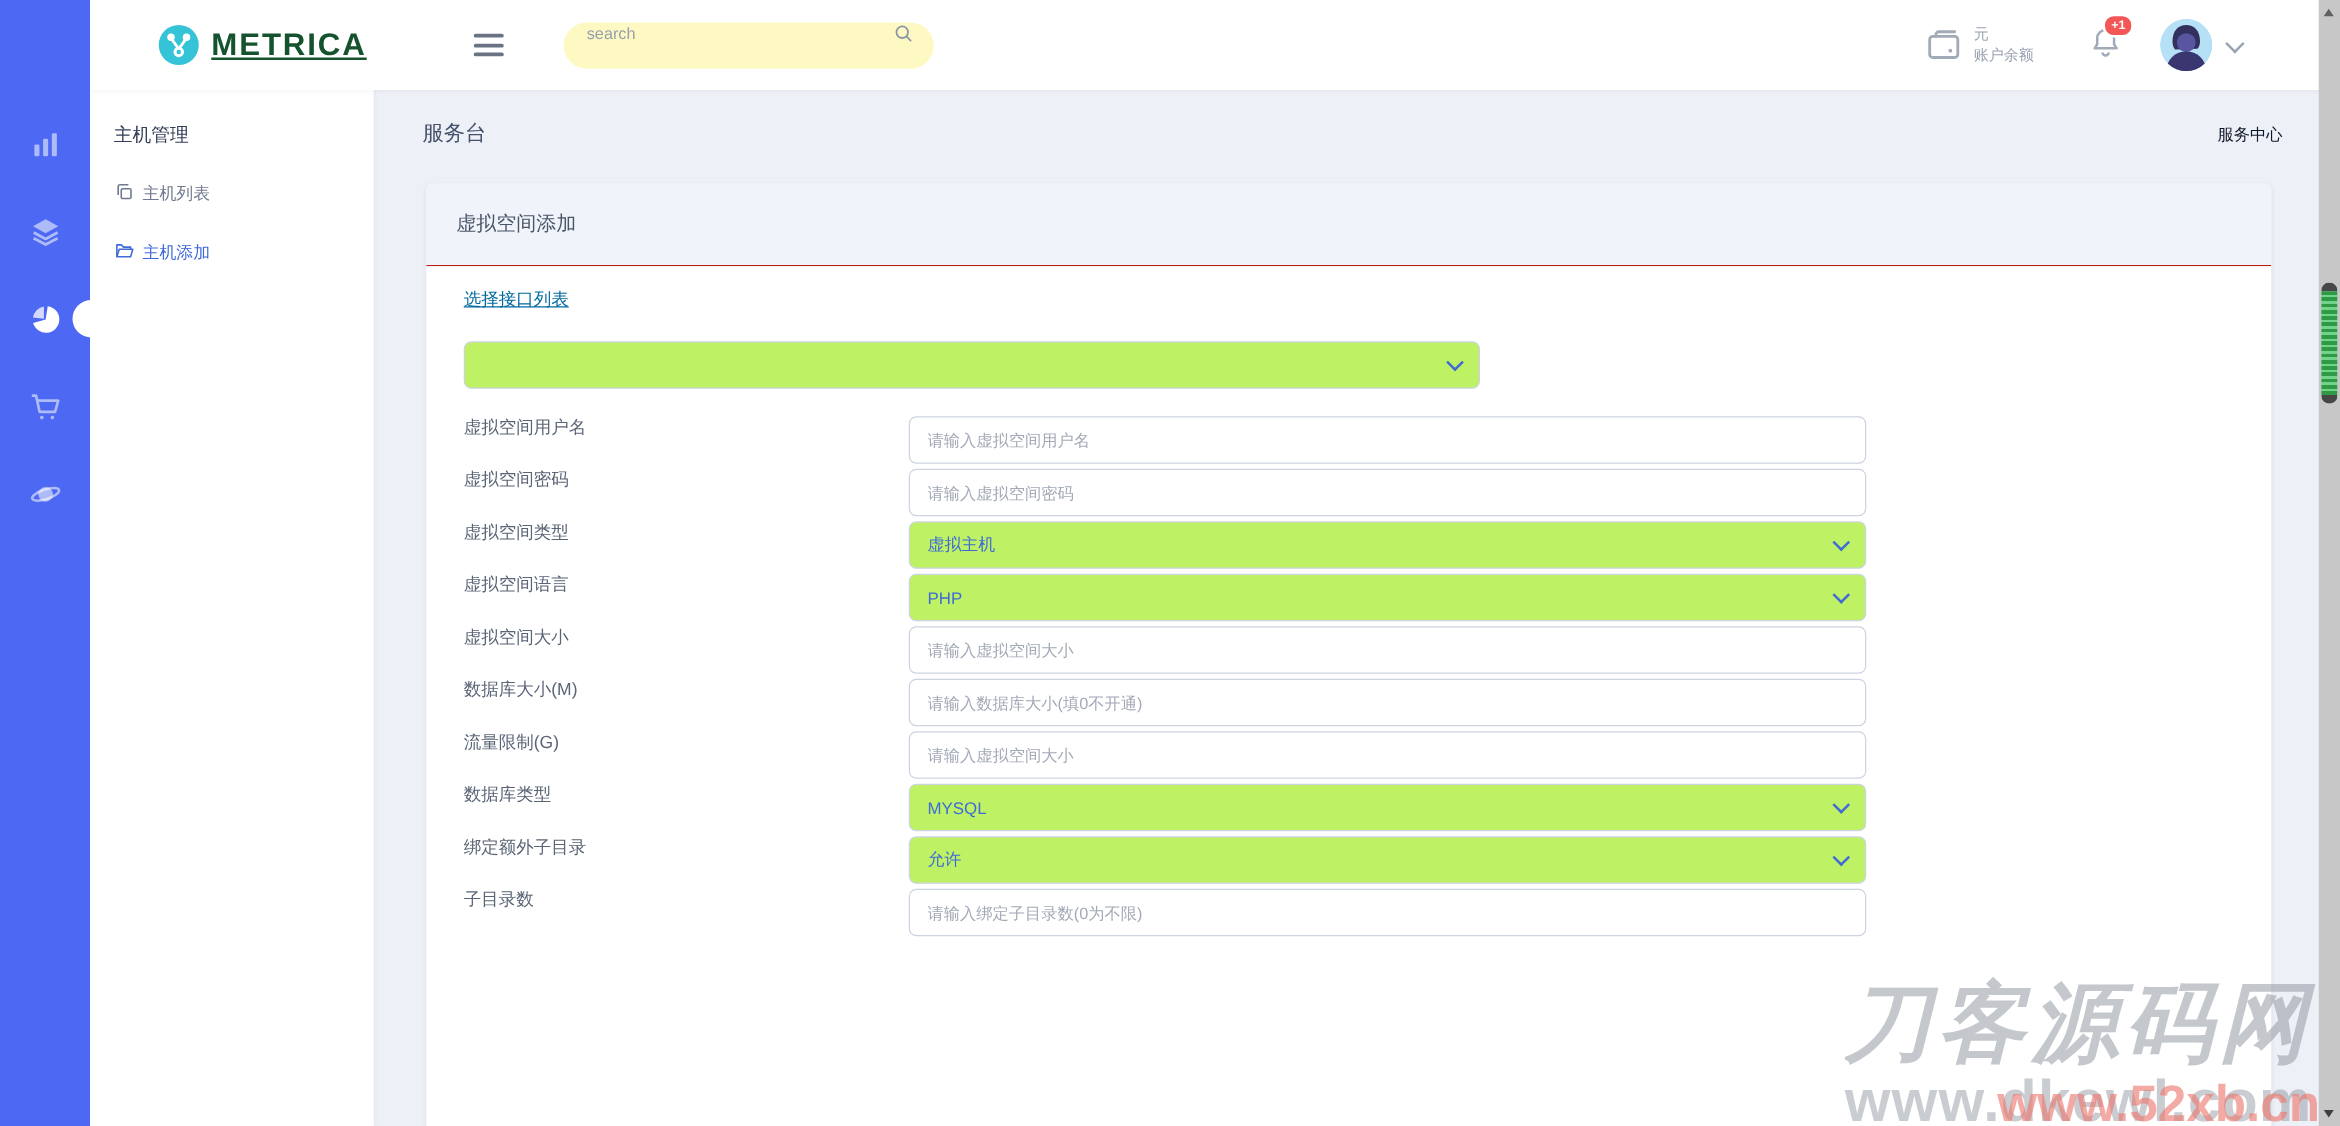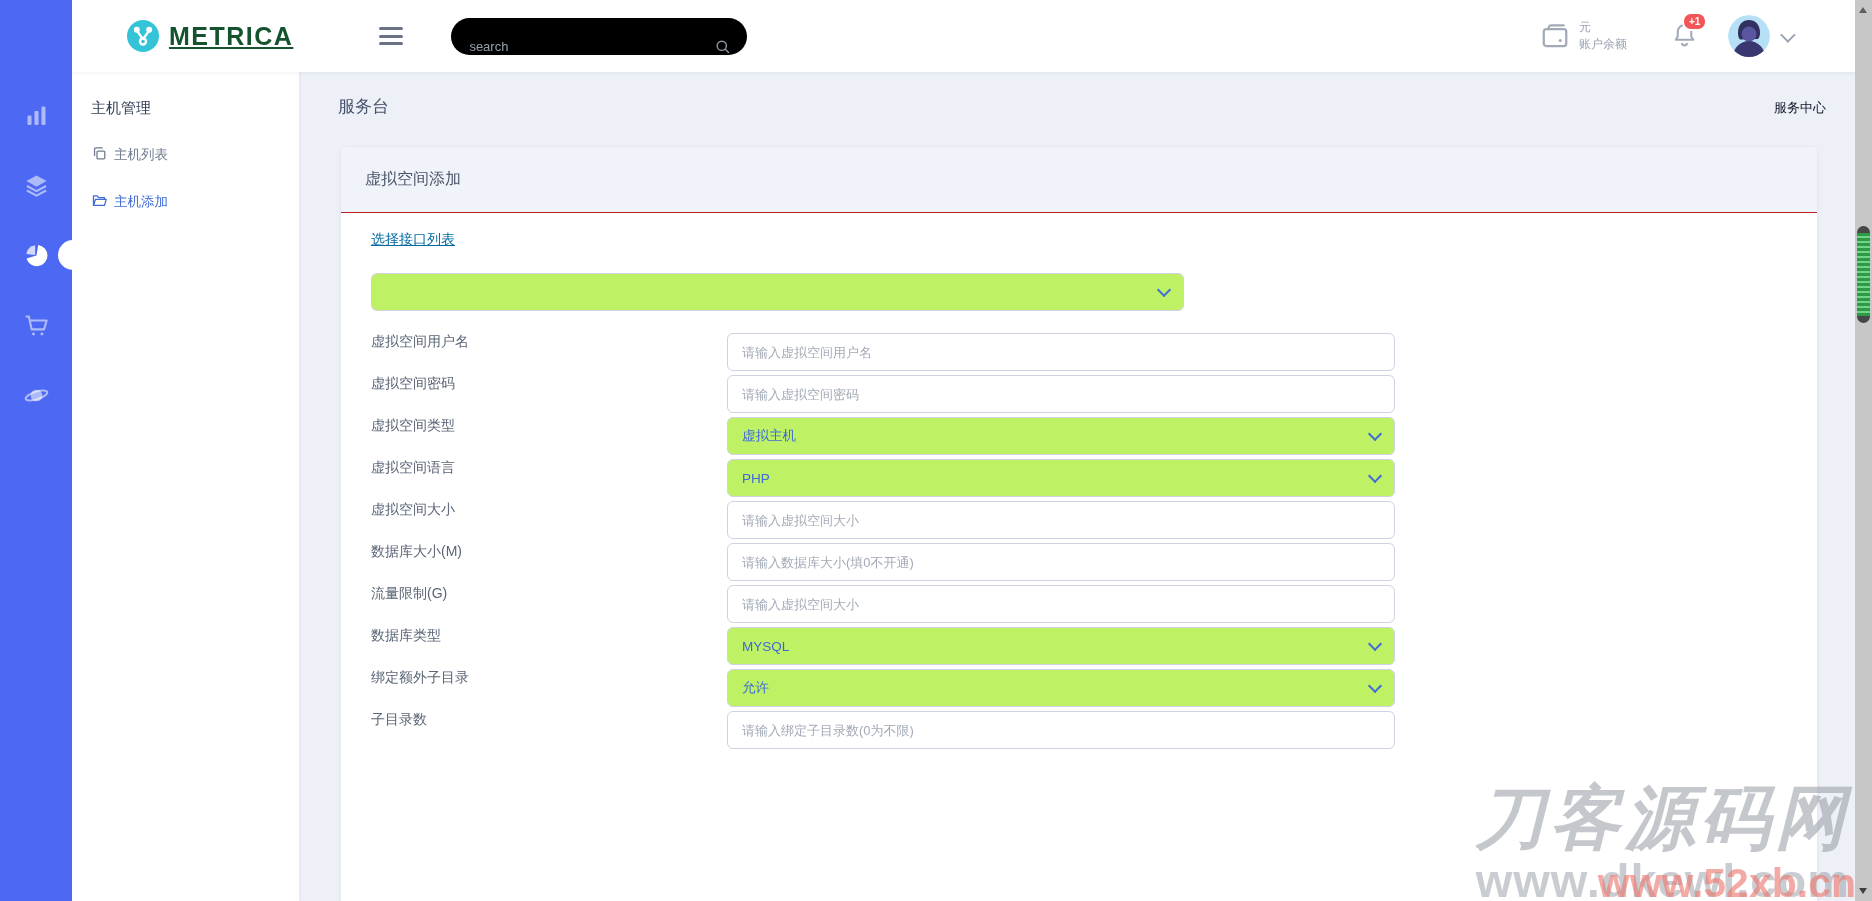--- a/index.html
+++ b/index.html
@@ -17,22 +17,22 @@
               background:#ffffff;z-index:31;}
 
   
   .topbar{position:absolute;left:72px;top:0;right:0;height:72px;background:#ffffff;
           box-shadow:0 1px 4px rgba(40,50,90,.07);z-index:10;display:flex;align-items:center;}
   .brand{margin-left:54px;display:flex;align-items:center;gap:9px;}
   .brand-name{font-size:25px;font-weight:700;color:#14532d;letter-spacing:1.5px;text-decoration:underline;}
   .hamburger{margin-left:86px;width:24px;height:18px;display:flex;flex-direction:column;
              justify-content:space-between;background:none;border:none;cursor:pointer;padding:0;}
   .hamburger span{display:block;height:3px;border-radius:2px;background:#6a7383;}
-  .search{margin-left:48px;width:296px;height:37px;background:#000000;border-radius:19px;
-          display:flex;align-items:flex-end;padding:0 16px;box-sizing:border-box;}
+  .search{margin-left:48px;width:296px;height:37px;background:#fef9c3;border-radius:19px;
+          display:flex;align-items:flex-start;padding:0 16px;box-sizing:border-box;}
   .search input{flex:1;border:none;background:transparent;outline:none;font-size:13px;color:#5a6474;}
   .search input::placeholder{color:#97a0ad;}
   .search svg{width:17px;height:17px;color:#8d96a5;}
   .topbar-right{margin-left:auto;margin-right:80px;display:flex;align-items:center;}
   .balance{display:flex;align-items:center;gap:9px;color:#a2aab8;}
   .balance svg{width:30px;height:30px;}
   .balance-text{font-size:12px;line-height:1.4;color:#9aa3b2;}
   .bell-wrap{position:relative;margin-left:44px;color:#a2aab8;cursor:pointer;}
   .bell-wrap svg{width:27px;height:27px;}
   .badge{position:absolute;top:-9px;left:11px;background:#f25656;color:#fff;font-size:10px;
@@ -68,21 +68,21 @@
   .group-label{font-size:14px;color:#0369a1;margin:0 0 24px 0;text-decoration:underline;}
   .select{height:38px;border:1px solid #cdd3e1;border-radius:6px;background:#bef264;display:flex;
           align-items:center;padding:0 14px;position:relative;cursor:pointer;box-sizing:border-box;}
   .select .val{font-size:13.5px;color:#3f6ad8;}
   .chev{position:absolute;right:14px;top:50%;width:8px;height:8px;border-right:2px solid #3f6ad8;
         border-bottom:2px solid #3f6ad8;transform:translateY(-70%) rotate(45deg);}
   .select.wide{width:813px;margin-bottom:22px;}
 
   .form-row{display:flex;align-items:flex-start;margin-bottom:4px;}
   .form-label{width:356px;font-size:14px;color:#5a6576;flex:0 0 auto;}
-  .form-control{width:668px;flex:0 0 auto;}
+  .form-control{width:766px;flex:0 0 auto;}
   .form-control .select{width:100%;}
   input.text{width:100%;height:38px;border:1px solid #cdd3e1;border-radius:6px;padding:0 14px;
              font-size:13px;color:#5a6474;box-sizing:border-box;outline:none;}
   input.text::placeholder{color:#a3aab6;}
 
   
   .watermark{position:absolute;right:22px;bottom:-4px;text-align:right;z-index:40;
              pointer-events:none;line-height:1;}
   .wm-title{font-size:70px;font-weight:800;color:rgba(148,153,163,.55);letter-spacing:5px;font-style:italic;}
   .wm-urls{position:relative;margin-top:4px;height:48px;}

